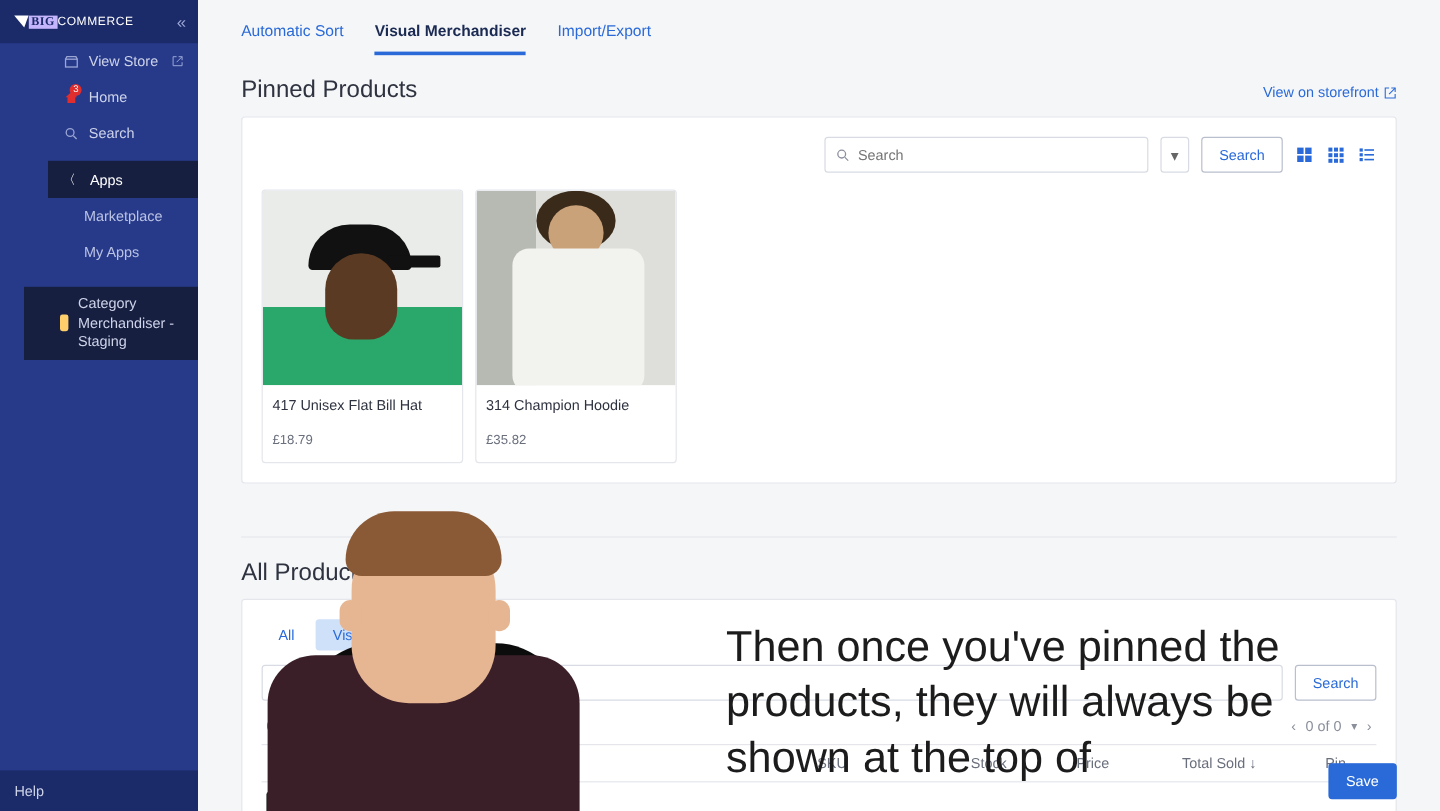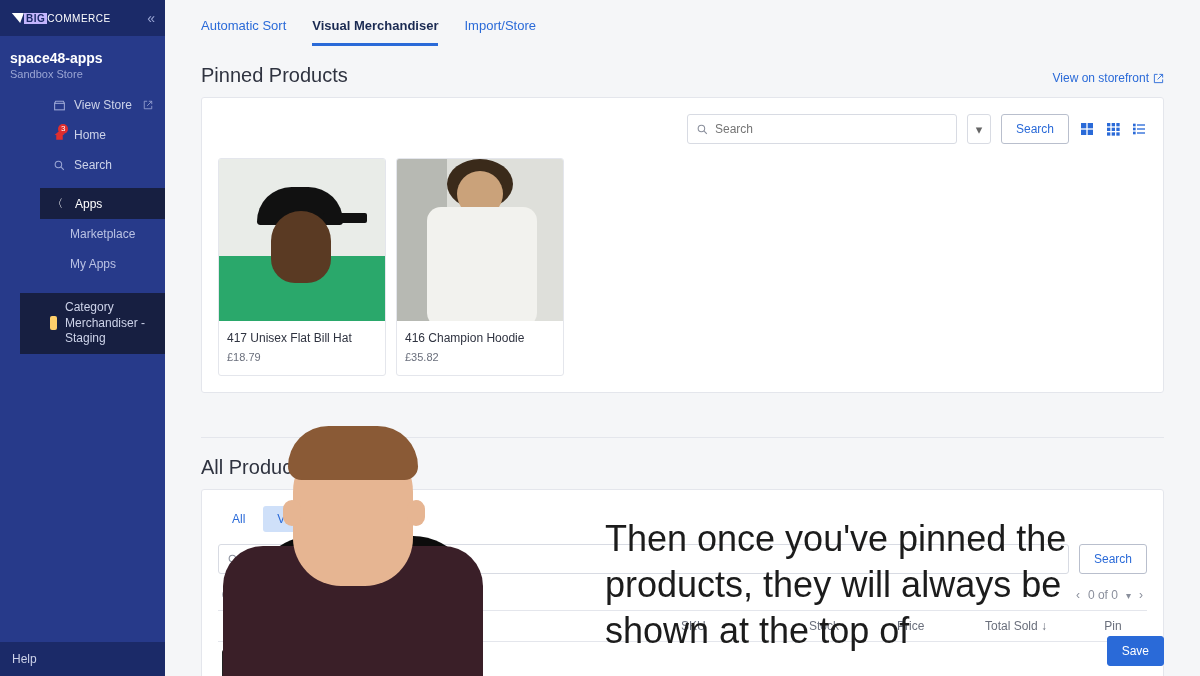--- a/index.html
+++ b/index.html
@@ -5,21 +5,21 @@
   * { box-sizing: border-box; margin: 0; padding: 0; }
   body { font-family: -apple-system, BlinkMacSystemFont, "Segoe UI", Arial, sans-serif; background: #f5f6f8; color: #313440; font-size: 13px; overflow: hidden; }
   .app { display: flex; height: 676px; width: 1200px; }
 
   
   .sidebar { width: 165px; background: #273a8a; color: #cdd3e9; display: flex; flex-direction: column; font-size: 12px; position: relative; }
   .sidebar .topbar { background: #1b2a68; height: 36px; display: flex; align-items: center; padding: 0 10px; justify-content: space-between; }
   .logo { display: flex; align-items: center; gap: 2px; }
   .logo-mark { width: 0; height: 0; border-left: 0 solid transparent; border-right: 12px solid #fff; border-bottom: 10px solid transparent; transform: skewX(-20deg); }
   .logo-text { color: #fff; font-size: 10px; letter-spacing: 0.5px; }
-  .logo-text .big { background:#c4b5fd; color:#1b2a68; padding:0 2px; font-weight:600; }
+  .logo-text .big { background:#c4b5fd; color:#1b2a68; padding:0 2px; font-weight:600;font-family:Liberation Serif, serif; }
   .collapse-icon { color: #9aa5d4; font-size: 14px; cursor: pointer; }
   .store-block { padding: 14px 10px 10px; }
   .store-name { color:#fff; font-size: 14px; font-weight:600; }
   .store-sub { color:#9aa5d4; font-size:11px; margin-top:2px; }
 
   .navlist { list-style:none;margin-left:40px; }
   .navlist li { display:flex; align-items:center; gap:8px; padding: 8px 12px; cursor:pointer; position:relative; }
   .navlist li.dark { background:#171f41; }
   .nav-icon { width:14px; display:inline-flex; justify-content:center; color:#9aa5d4; }
   .ext-icon { margin-left:auto; color:#9aa5d4; font-size:11px; }
@@ -55,21 +55,21 @@
   .btn { height:30px; border:1px solid #b9bfcd; background:#fff; border-radius:3px; padding:0 14px; font-size:12px; color:#2a6ad8; cursor:pointer; font-weight:500; }
   .btn-primary { background:#2a6ad8; color:#fff; border-color:#2a6ad8; }
   .view-icons { margin-left:auto; display:flex; gap:10px; color:#2a6ad8; }
   .view-icons span { cursor:pointer; }
 
   .product-grid { display:flex; gap:10px; }
   .product-card { width:168px; border:1px solid #e4e6ec; border-radius:3px; overflow:hidden; background:#fff; position:relative; }
   .pin-btn { position:absolute; top:8px; right:8px; width:22px; height:22px; border-radius:50%; border:1px solid #d8dbe3; background:#fff; display:flex; align-items:center; justify-content:center; color:#2a6ad8; cursor:pointer; font-size:11px; }
   .product-img { height:162px; background:#eef0f3; display:flex; align-items:center; justify-content:center; overflow:hidden; }
   .product-meta { padding:10px 8px 12px; }
-  .product-title { font-size:12px; color:#2f3340; margin-bottom:6px; line-height:1.2; }
+  .product-title { font-size:12px; color:#2f3340; margin-bottom:16px; line-height:1.2; }
   .product-price { font-size:11px; color:#6a6f7c; }
 
   
   .pimg1 { position:relative; width:100%; height:100%; background:linear-gradient(#e9ece8 0%, #e9ece8 60%, #2aa86b 60%, #2aa86b 100%); }
   .pimg1 .head { position:absolute; width:60px; height:72px; background:#5a3a23; border-radius:30px 30px 24px 24px; left:52px; top:52px; }
   .pimg1 .cap { position:absolute; width:86px; height:38px; background:#111; border-radius:40px 40px 4px 4px; left:38px; top:28px; }
   .pimg1 .brim { position:absolute; width:44px; height:10px; background:#111; left:104px; top:54px; border-radius:2px; }
   .pimg2 { position:relative; width:100%; height:100%; background:linear-gradient(90deg,#b7b9b3 0 30%, #dedfda 30% 100%); }
   .pimg2 .body { position:absolute; width:110px; height:120px; background:#f2f2ee; border-radius:14px; left:30px; top:48px; }
   .pimg2 .headh { position:absolute; width:46px; height:46px; background:#caa27a; border-radius:50%; left:60px; top:12px; }
@@ -122,24 +122,20 @@
 
   <aside class="sidebar">
     <div class="topbar">
       <div class="logo">
         <span class="logo-mark"></span>
         <span class="logo-text"><span class="big">BIG</span><span>COMMERCE</span></span>
       </div>
       <span class="collapse-icon">«</span>
     </div>
 
-    <div class="store-block">
-      <div class="store-name">space48-apps</div>
-      <div class="store-sub">Sandbox Store</div>
-    </div>
 
     <ul class="navlist">
       <li>
         <span class="nav-icon">
           <svg width="13" height="13" viewBox="0 0 24 24" fill="none" stroke="#9aa5d4" stroke-width="2">
               <rect x="3" y="8" width="18" height="12"></rect>
               <path d="M3 8l2-4h14l2 4"></path>
             </svg>
         </span>
         <span>View Store</span>
@@ -193,21 +189,21 @@
       </div>
     </div>
 
     <div class="help"><span>Help</span></div>
   </aside>
 
   <main class="main">
     <div class="tabs">
       <div class="tab">Automatic Sort</div>
       <div class="tab active">Visual Merchandiser</div>
-      <div class="tab">Import/Store</div>
+      <div class="tab">Import/Export</div>
     </div>
 
     <section class="section-block">
       <div class="section-head">
         <h2 class="section-title">Pinned Products</h2>
         <a class="storefront-link">
           <span>View on storefront</span>
           <svg width="11" height="11" viewBox="0 0 24 24" fill="none" stroke="#2a6ad8" stroke-width="2">
               <path d="M14 3h7v7"></path>
               <path d="M10 14L21 3"></path>
@@ -289,21 +285,21 @@
                 </svg>
             </div>
             <div class="product-img">
                 <div class="pimg2">
                   <div class="hair"></div>
                   <div class="headh"></div>
                   <div class="body"></div>
                 </div>
               </div>
             <div class="product-meta">
-              <div class="product-title">416 Champion Hoodie</div>
+              <div class="product-title">314 Champion Hoodie</div>
               <div class="product-price">£35.82</div>
             </div>
           </div>
         </div>
       </div>
     </section>
 
     <div class="divider"></div>
 
     <section class="section-block">

